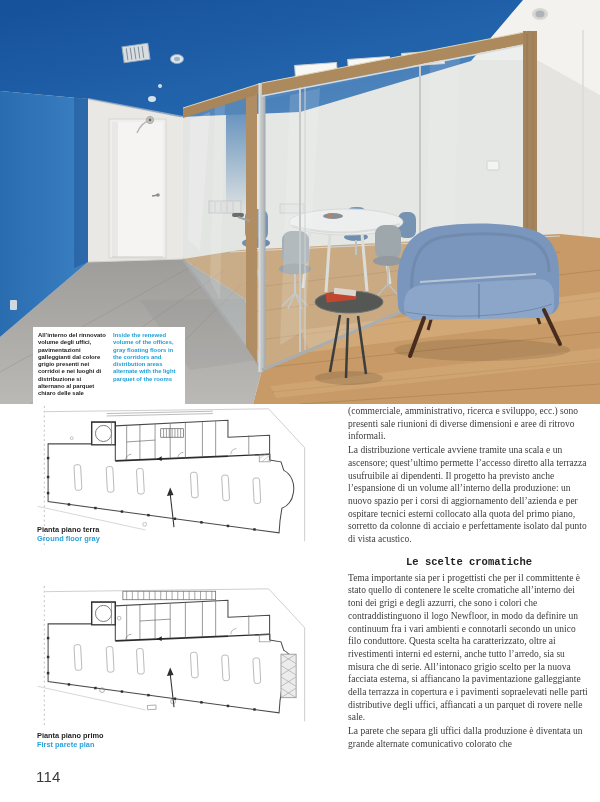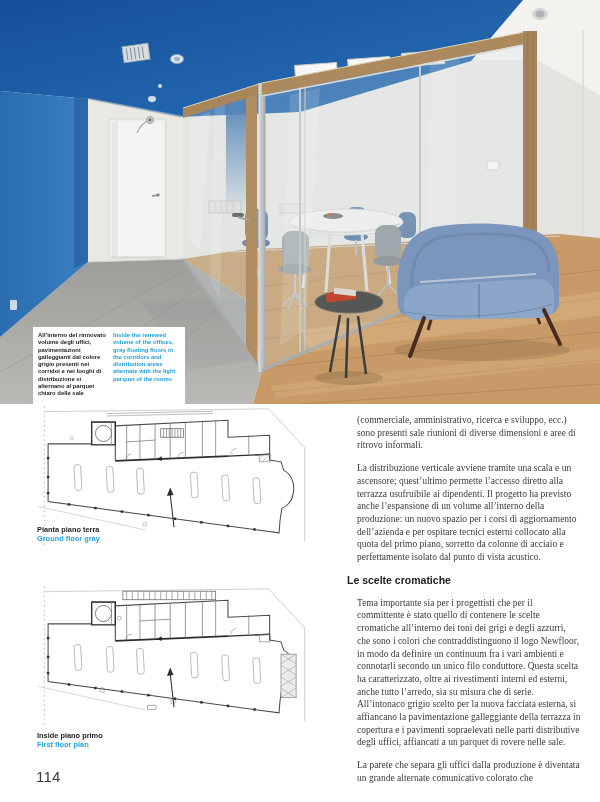--- a/index.html
+++ b/index.html
@@ -24,24 +24,24 @@
   .plan-caption .it{color:#1f1f1f;}
   .plan-caption .en{color:var(--plan-blue,#2aa3dc);}
   .pc1{top:525px;}
   .pc2{top:731px;}
   
   .article{
     position:absolute;left:347px;top:404px;width:244px;
     font-family:"Liberation Serif",serif;font-size:9.5px;line-height:12.7px;
     color:var(--body-text,#3b3b3b);text-align:left;
   }
-  .article p{margin:10px;}
+  .article p{margin:1px;}
   .article h3{
     font-size:10.5px;line-height:13px;margin:10px 0 3px 0;color:#222;
-    font-family:Liberation Sans, sans-serif;font-weight:bold;
+    font-family:Liberation Mono, monospace;font-weight:bold;text-align:center;
   }
   
   .page-num{position:absolute;left:36px;top:768px;font-size:15px;color:#3a3a3a;letter-spacing:.2px;}
 </style>
 </head>
 <body>
 
 <div class="page">
 
   <svg class="photo" viewBox="0 0 600 404" aria-hidden="true">
@@ -430,22 +430,22 @@
     <line x1="146" y1="128" x2="142" y2="93" stroke="#2f2f2f" stroke-width="1.1"></line>
     <polygon points="142,86 138.5,95 145.5,94" fill="#2f2f2f"></polygon>
     <line x1="2" y1="106" x2="116" y2="131" stroke="#d0d0d0" stroke-width="0.9"></line>
     <circle cx="70" cy="110" r="2.5" fill="none" stroke="#777777" stroke-width="0.6"></circle>
     <circle cx="145" cy="122" r="2.5" fill="none" stroke="#777777" stroke-width="0.6"></circle>
     <rect x="118" y="126" width="9" height="4.5" fill="#ffffff" stroke="#777777" stroke-width="0.6" transform="rotate(-3 122 128)"></rect>
     <path d="M95,57 A6,6 0 0 1 101,51" fill="none" stroke="#777777" stroke-width="0.6"></path>
     <polygon points="128,56 133,53 133,58" fill="#222222"></polygon>
   </svg>
   <div class="plan-caption pc2">
-    <div class="it">Inside piano primo</div>
-    <div class="en">First floor plan</div>
+    <div class="it">Pianta piano primo</div>
+    <div class="en">First parete plan</div>
   </div>
 
   <div class="article">
     <p>(commerciale, amministrativo, ricerca e sviluppo, ecc.) sono presenti sale riunioni di diverse dimensioni e aree di ritrovo informali.</p>
     <p>La distribuzione verticale avviene tramite una scala e un ascensore; quest’ultimo permette l’accesso diretto alla terrazza usufruibile ai dipendenti. Il progetto ha previsto anche l’espansione di un volume all’interno della produzione: un nuovo spazio per i corsi di aggiornamento dell’azienda e per ospitare tecnici esterni collocato alla quota del primo piano, sorretto da colonne di acciaio e perfettamente isolato dal punto di vista acustico.</p>
     <h3>Le scelte cromatiche</h3>
     <p>Tema importante sia per i progettisti che per il committente è stato quello di contenere le scelte cromatiche all’interno dei toni dei grigi e degli azzurri, che sono i colori che contraddistinguono il logo Newfloor, in modo da definire un continuum fra i vari ambienti e connotarli secondo un unico filo conduttore. Questa scelta ha caratterizzato, oltre ai rivestimenti interni ed esterni, anche tutto l’arredo, sia su misura che di serie. All’intonaco grigio scelto per la nuova facciata esterna, si affiancano la pavimentazione galleggiante della terrazza in copertura e i pavimenti sopraelevati nelle parti distributive degli uffici, affiancati a un parquet di rovere nelle sale.</p>
     <p>La parete che separa gli uffici dalla produzione è diventata un grande alternate comunicativo colorato che</p>
   </div>
 

